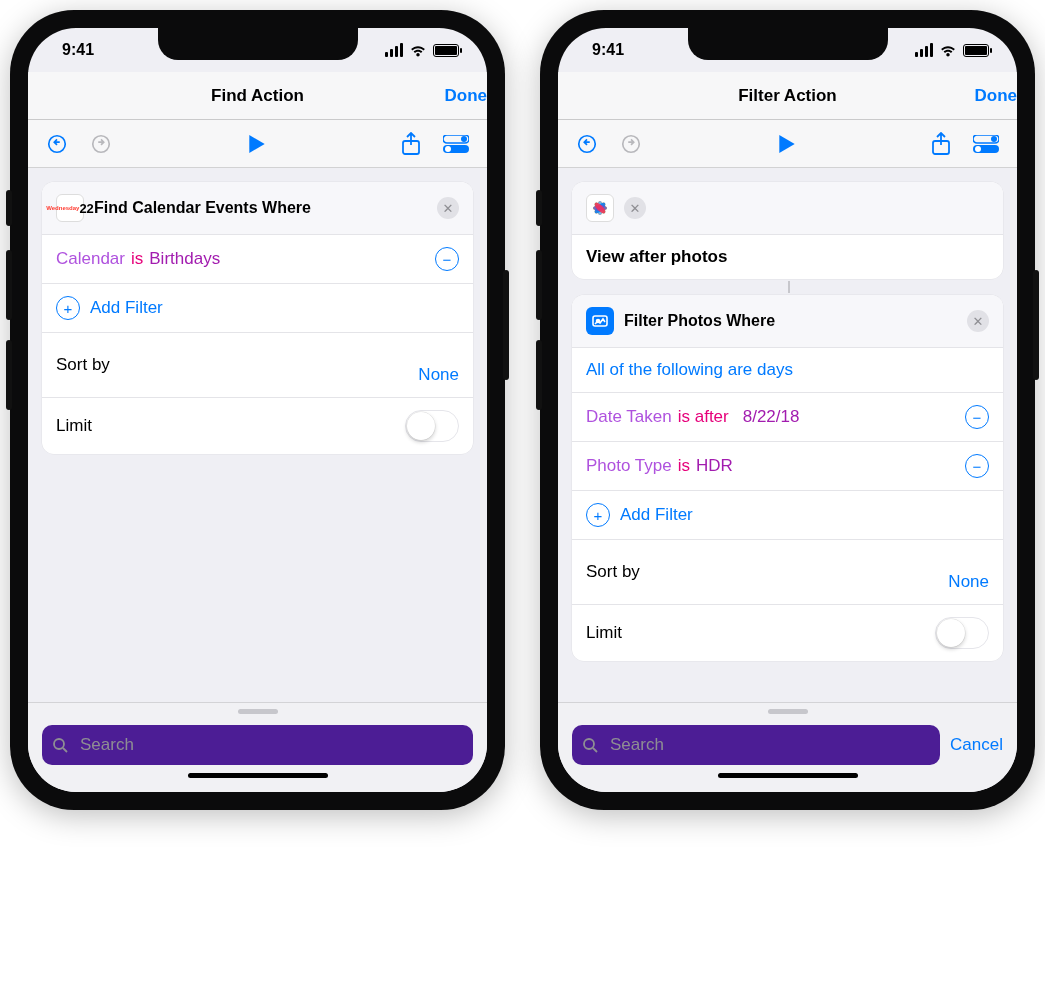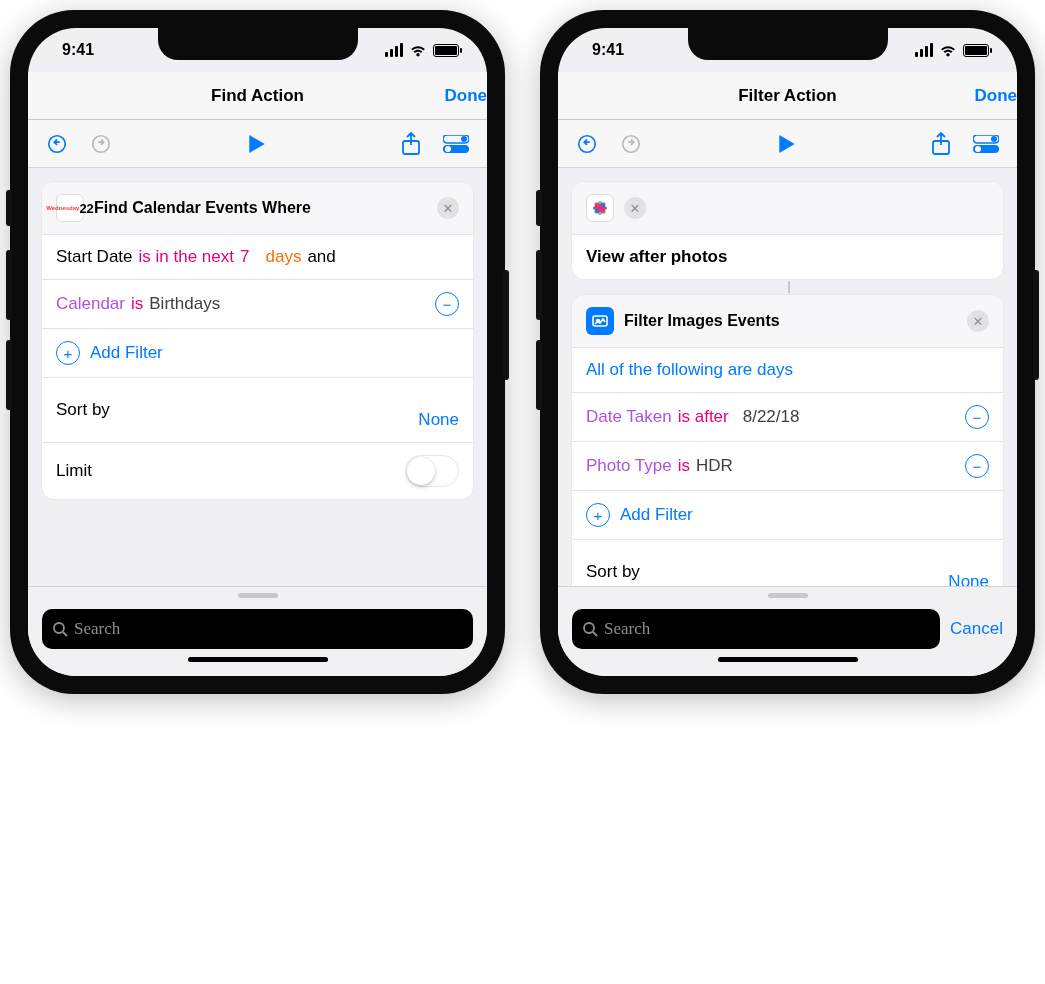--- a/index.html
+++ b/index.html
@@ -4,21 +4,21 @@
 <style>
   * { box-sizing: border-box; margin: 0; padding: 0; }
   body {
     font-family: -apple-system, "SF Pro Text", "Helvetica Neue", Arial, sans-serif;
     background:#fff;
     width:1045px; height:984px;
     display:flex; justify-content:space-between;
     padding:10px;
   }
   .phone {
-    width:495px; height:684px;
+    width:495px; height:800px;
     background:#0b0b0c;
     border-radius:64px;
     padding:18px;
     position:relative;
     box-shadow:0 6px 30px rgba(0,0,0,.25);
   }
   .side-btn { position:absolute; background:#111; border-radius:3px; }
   .side-btn.l1 { left:-4px; top:180px; width:6px; height:36px; }
   .side-btn.l2 { left:-4px; top:240px; width:6px; height:70px; }
   .side-btn.l3 { left:-4px; top:330px; width:6px; height:70px; }
@@ -90,21 +90,21 @@
   .app-icon.filter { background:#007aff; color:#fff; }
   .head-title { font-size:16px; font-weight:700; color:#000; flex:1; }
   .close-x {
     width:22px;height:22px;border-radius:11px;background:#e1e1e6;color:#8e8e93;
     display:flex;align-items:center;justify-content:center;font-size:13px;flex-shrink:0;
   }
   .row-label { font-size:17px; color:#000; flex:1; }
   .row .value { color:#007aff; font-size:17px;margin-top:20px; }
   .token { font-size:17px; margin-right:6px; }
   .t-black{color:#000} .t-purple{color:#af52de} .t-pink{color:#e6007a} .t-orange{color:#ff6d00}
-  .t-red{color:#404040} .t-blue{color:#007aff}
+  .t-red{color:#a21caf} .t-blue{color:#007aff}
   .circle-btn {
     width:24px;height:24px;border-radius:12px;border:1.8px solid #007aff;color:#007aff;
     display:flex;align-items:center;justify-content:center;font-size:15px;flex-shrink:0;
   }
   .add-filter { color:#007aff; font-size:17px; margin-left:10px; }
   .switch {
     width:54px;height:32px;border-radius:16px;border:1.5px solid #e5e5ea;background:#fff;
     position:relative;flex-shrink:0;
   }
   .switch .knob{
@@ -118,22 +118,22 @@
   .bottom {
     padding:12px 14px 8px; background:#f1f1f4; border-top:0.5px solid rgba(0,0,0,.12);
     position:relative;
   }
   .grabber{
     position:absolute;top:6px;left:50%;transform:translateX(-50%);
     width:40px;height:5px;border-radius:3px;background:#c7c7cc;
   }
   .search-wrap{ display:flex; align-items:center; gap:10px; margin-top:10px;}
   .searchbar {
-    flex:1;height:40px;background:#000000;border-radius:10px;
-    display:flex;align-items:center;padding:0 10px;color:#8e8e93;font-size:17px;gap:6px;font-family:Liberation Serif, serif;
+    flex:1;height:40px;background:#4c1d95;border-radius:10px;
+    display:flex;align-items:center;padding:0 10px;color:#8e8e93;font-size:17px;gap:12px;
   }
   .cancel-btn{ color:#007aff;font-size:17px; }
   .home-indicator{
     height:5px;width:140px;background:#000;border-radius:3px;
     margin:8px auto 6px;
   }
   svg { display:block; }
 </style>
 </head>
 <body>
@@ -209,27 +209,20 @@
 
     <div class="content">
       <div class="card">
         <div class="card-head">
           <div class="app-icon cal">
               <span class="d1">Wednesday</span>
               <span class="d2">22</span>
             </div>
           <div class="head-title">Find Calendar Events Where</div>
           <div class="close-x">✕</div>
-        </div>
-        <div class="row">
-          <span class="token t-black">Start Date</span>
-          <span class="token t-pink">is in the next</span>
-          <span class="token t-pink">7</span>
-          <span class="token t-orange" style="margin-left:10px">days</span>
-          <span class="token t-black">and</span>
         </div>
         <div class="row">
           <span class="token t-purple">Calendar</span>
           <span class="token t-pink">is</span>
           <span class="token t-red">Birthdays</span>
           <span style="flex:1"></span>
           <span class="circle-btn">−</span>
         </div>
         <div class="row">
           <span class="circle-btn">+</span>
@@ -361,21 +354,21 @@
 
       <div class="card">
         <div class="card-head">
           <div class="app-icon filter">
             <svg width="18" height="18" viewBox="0 0 18 18" fill="none" stroke="#fff" stroke-width="1.6">
                 <rect x="2" y="4" width="14" height="10" rx="2"></rect>
                 <circle cx="7" cy="9" r="1.5" fill="#fff"></circle>
                 <path d="M4 12l3-3 2 2 3-4 2 3"></path>
               </svg>
           </div>
-          <div class="head-title">Filter Images Events</div>
+          <div class="head-title">Filter Photos Where</div>
           <div class="close-x">✕</div>
         </div>
         <div class="row">
           <span class="token t-blue">All of the following are days</span>
         </div>
         <div class="row">
           <span class="token t-purple">Date Taken</span>
           <span class="token t-pink">is after</span>
           <span class="token t-red" style="margin-left:8px">8/22/18</span>
           <span style="flex:1"></span>

